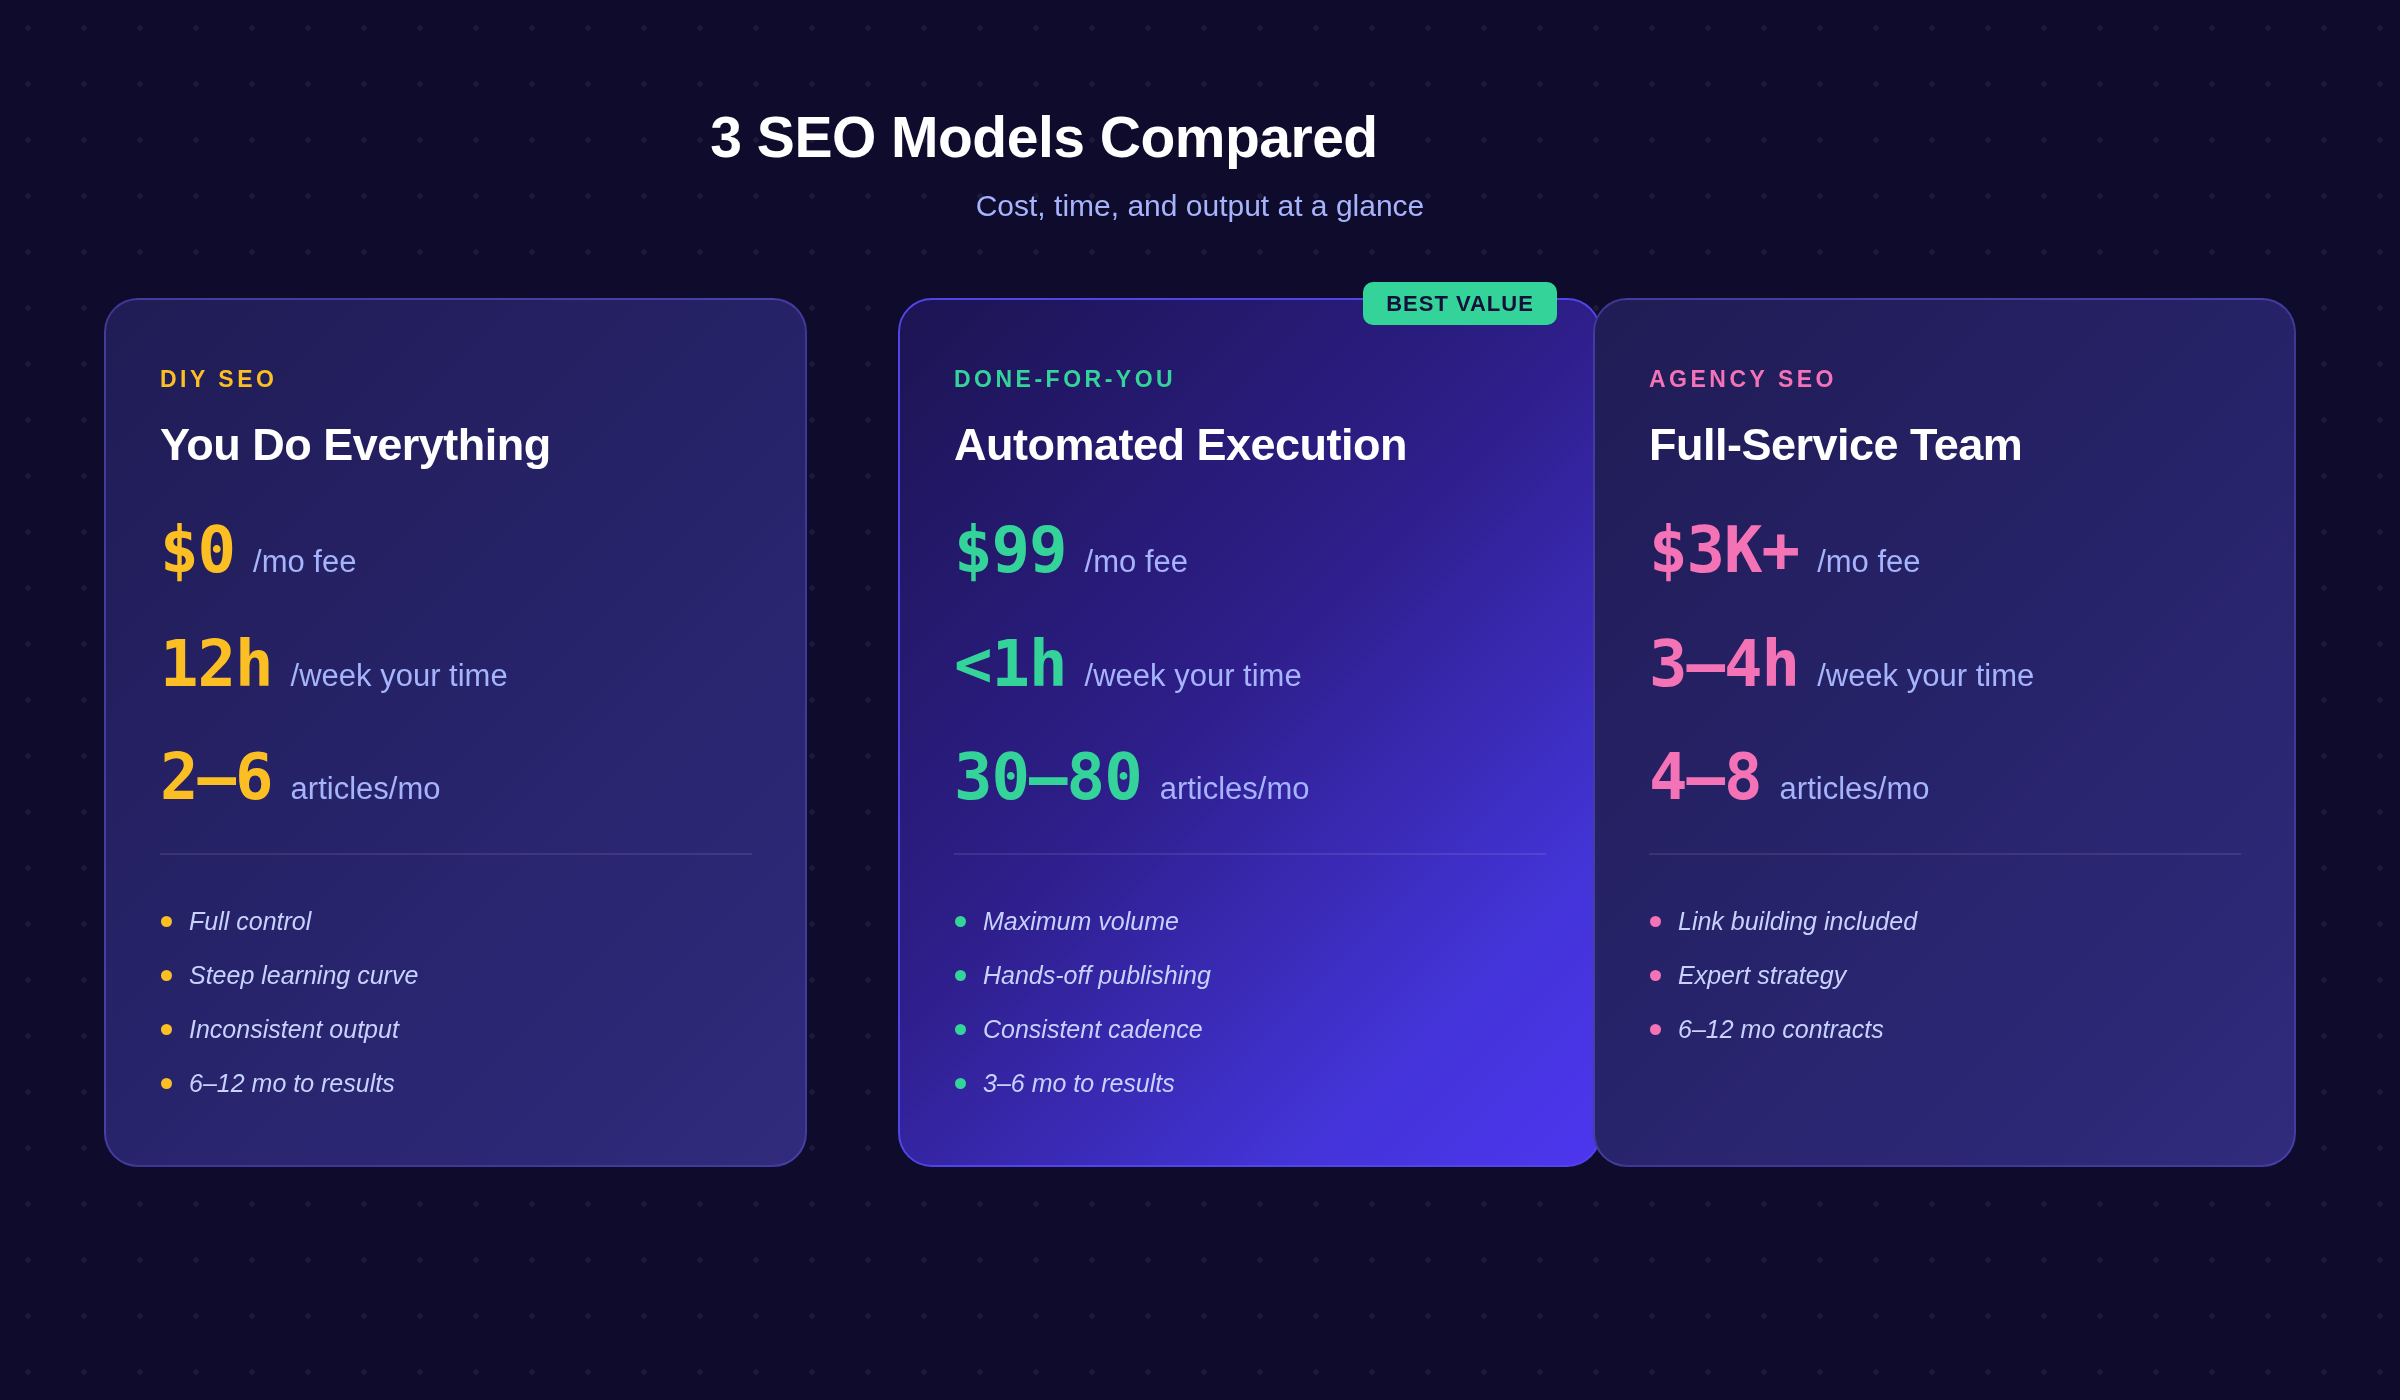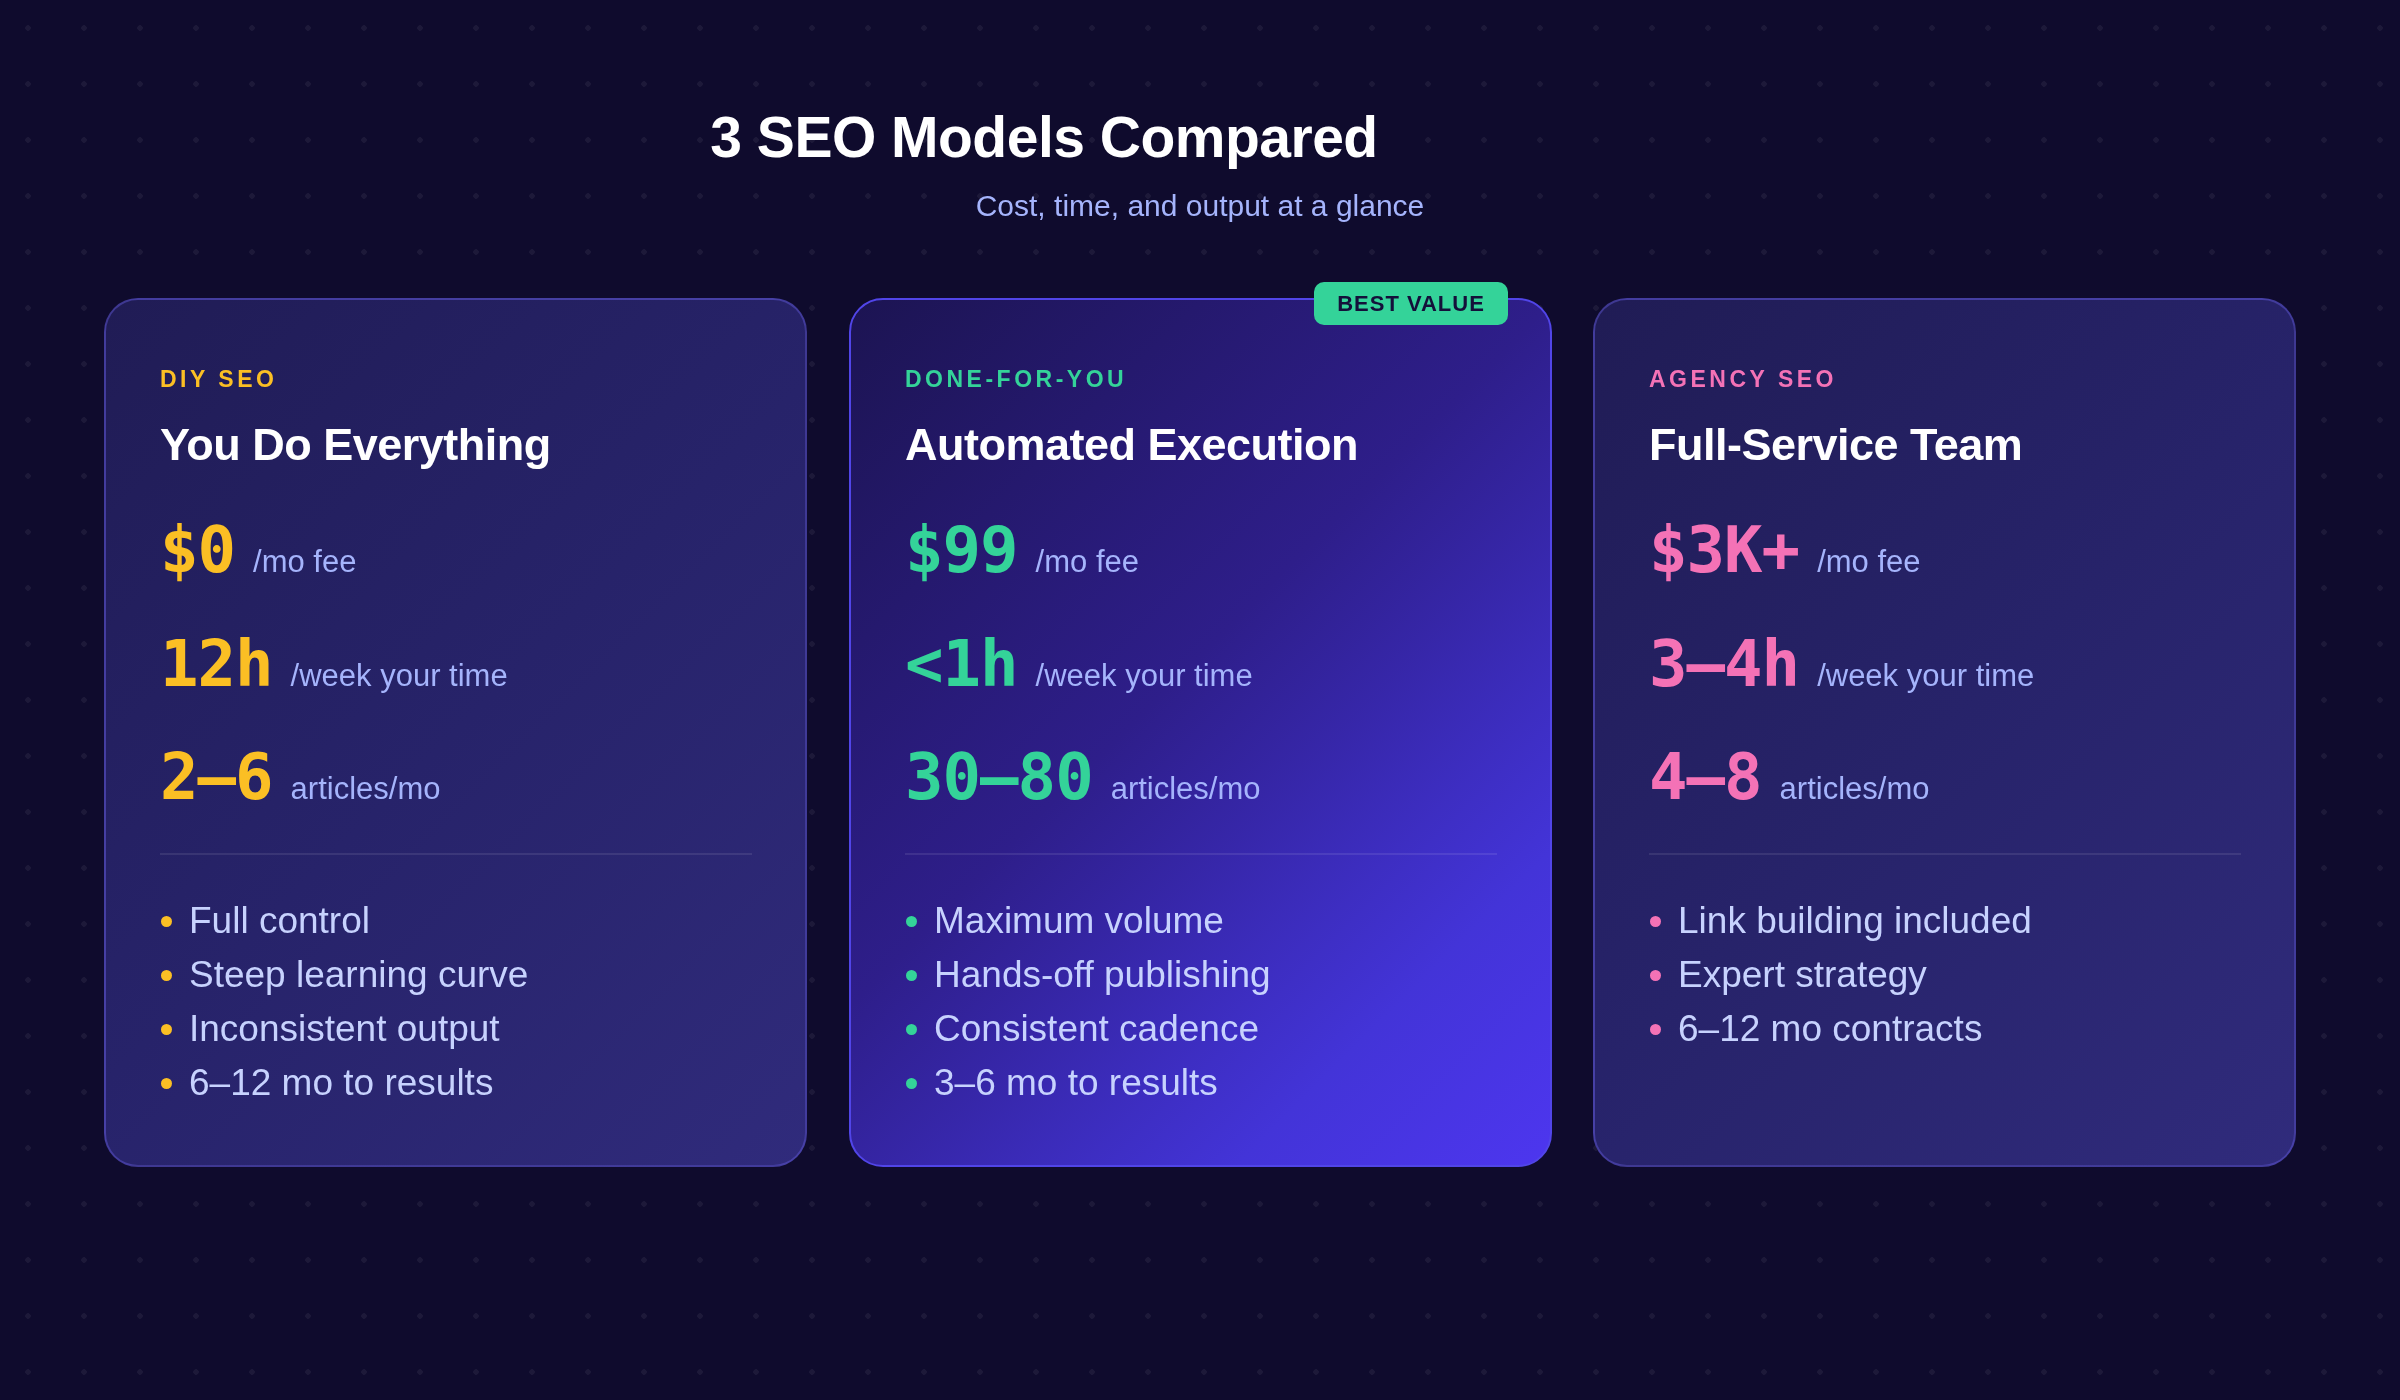--- a/index.html
+++ b/index.html
@@ -55,21 +55,21 @@
     border-radius: 34px;
     border: 2px solid rgba(99, 91, 220, 0.45);
     background: linear-gradient(135deg, #201c55 0%, #27236a 50%, #302b7c 100%);
     padding: 0;
   }
   .card.featured {
     border: 2px solid #5145e8;
     background: linear-gradient(135deg, #1c1452 0%, #2e1e8a 45%, #4334d8 80%, #4d36ef 100%);
   }
   .card-1 { left: 104px; }
-  .card-2 { left: 849px; padding-left: 48px; }
+  .card-2 { left: 898px; padding-left: 48px; }
   .card-3 { left: 1593px; }
 
   .badge {
     position: absolute;
     top: -18px;
     right: 42px;
     width: 194px;
     height: 43px;
     border-radius: 10px;
     background: #34d399;
@@ -139,23 +139,24 @@
     left: 54px;
     top: 594px;
     margin: 0;
     padding: 0;
     list-style: none;
   }
   .feature {
     display: flex;
     align-items: center;
     height: 54px;
-    font-size: 37px;
+    font-size: 25px;
     color: #c7d2fe;
     white-space: nowrap;
+    font-style: italic;
   }
   .bullet-dot {
     width: 11px;
     height: 11px;
     border-radius: 50%;
     margin-right: 17px;
     margin-left: 1px;
     flex: 0 0 auto;
   }
 

